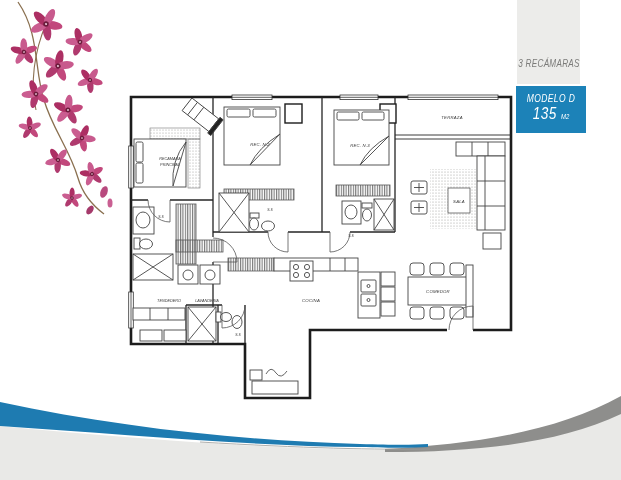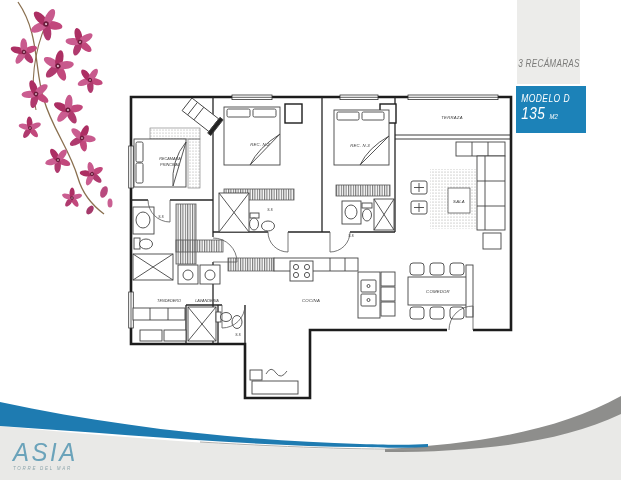--- a/index.html
+++ b/index.html
@@ -5,21 +5,21 @@
   html,body{margin:0;padding:0;}
   .page{position:relative;width:621px;height:480px;background:#ffffff;overflow:hidden;
         font-family:"Liberation Sans",sans-serif;font-style:italic;}
   .layer{position:absolute;left:0;top:0;}
 
   
   .side-band{position:absolute;left:517px;top:0;width:63px;height:84px;background:#ececea;}
   .bedrooms-label{position:absolute;left:504px;top:58px;width:90px;text-align:center;
         color:#7b7b79;font-size:10px;letter-spacing:.3px;transform:scaleX(.82);}
   .model-box{position:absolute;left:516px;top:86px;width:70px;height:47px;background:#1c82b8;
-        color:#ffffff;text-align:left;}
+        color:#ffffff;text-align:center;}
   .model-name{display:block;margin-top:7px;font-size:10px;letter-spacing:.5px;transform:scaleX(.85);}
   .model-area{display:block;margin-top:1px;font-size:16px;letter-spacing:.5px;transform:scaleX(.85);}
   .model-area .unit{font-size:7px;letter-spacing:0;}
 
   
   .brand{position:absolute;left:13px;top:440px;z-index:6;}
   .brand .logo{color:#6ba3ba;font-size:24px;font-weight:400;letter-spacing:2.5px;
         transform:scaleY(1.08);display:block;line-height:1;}
   .brand .tagline{display:block;margin-top:2px;color:#8fa6ac;font-size:4.5px;letter-spacing:1.7px;}
 
@@ -272,18 +272,14 @@
     <span class="model-area"><span>135</span>&nbsp;<span class="unit">M2</span></span>
   </div>
 
   <svg class="layer" style="top:380px" width="621" height="100" viewBox="0 0 621 100">
     <path d="M0,46 C150,60 280,70 400,70 C500,69 570,55 621,32 L621,100 H0 Z" fill="#e9e9e7"></path>
     <path d="M385,69 C480,64 560,50 621,16 L621,34 C560,63 480,72 385,72 Z" fill="#8e8e8c"></path>
     <path d="M0,22 C120,48 250,61 360,64 C395,65 412,65 428,64 L428,67 C412,68 395,68 360,67 C250,66 120,54 0,46 Z" fill="#1e7bb1"></path>
     <path d="M200,62 C300,68 380,70 430,69" stroke="#9a9a98" stroke-width="0.8" fill="none"></path>
   </svg>
 
-  <div class="brand">
-    <span class="logo">ASIA</span>
-    <span class="tagline">TORRE DEL MAR</span>
-  </div>
 
 </div>
 
 </body></html>

